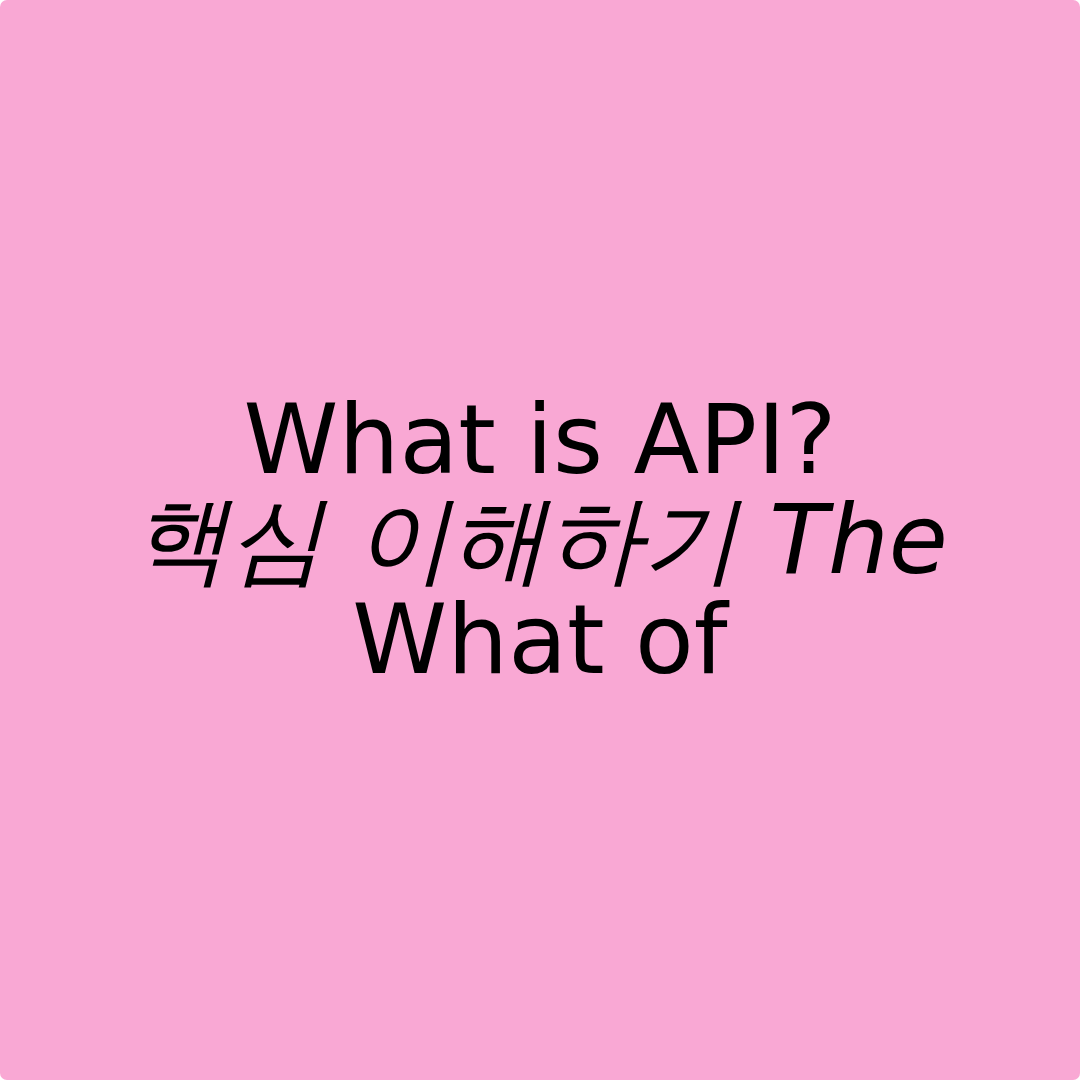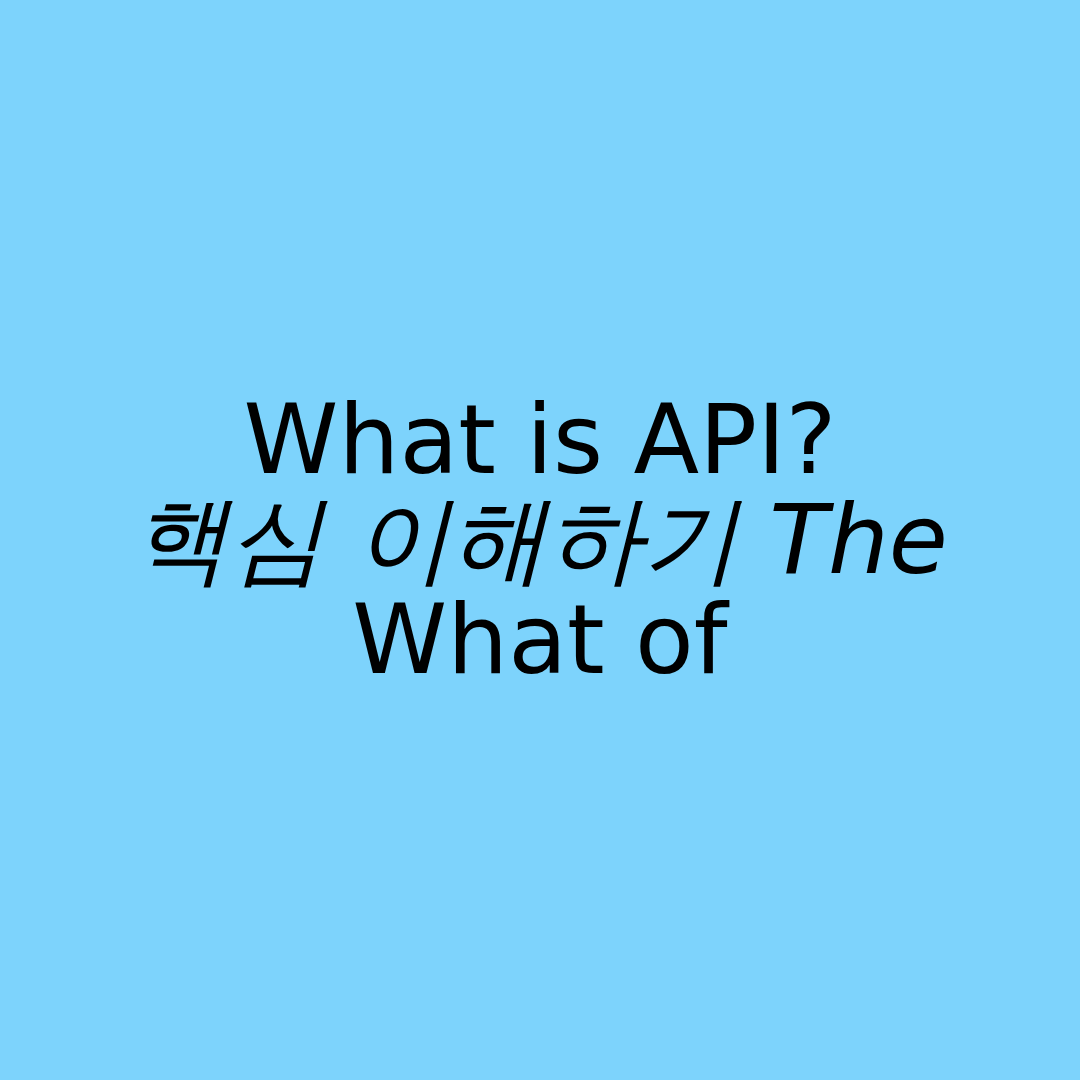--- a/index.html
+++ b/index.html
@@ -46,21 +46,21 @@
     font-weight: 400;
     line-height: 100px;
     letter-spacing: 0px;
     white-space: nowrap;
     -webkit-font-smoothing: antialiased;
   }
 </style>
 </head>
 <body>
 
-<div id="title-card" style="background: #7dd3fc;">
+<div id="title-card" style="background: #f9a8d4; border-radius: 7px;">
 
   <div id="headline-block">
 
     <span class="headline-line" style="color: rgb(0, 0, 0);">What is API?</span>
 
     <span class="headline-line" style="color: rgb(0, 0, 0); font-style: italic;">핵심 이해하기 The</span>
 
     <span class="headline-line" style="color: rgb(0, 0, 0);">What of</span>
 
   </div>

